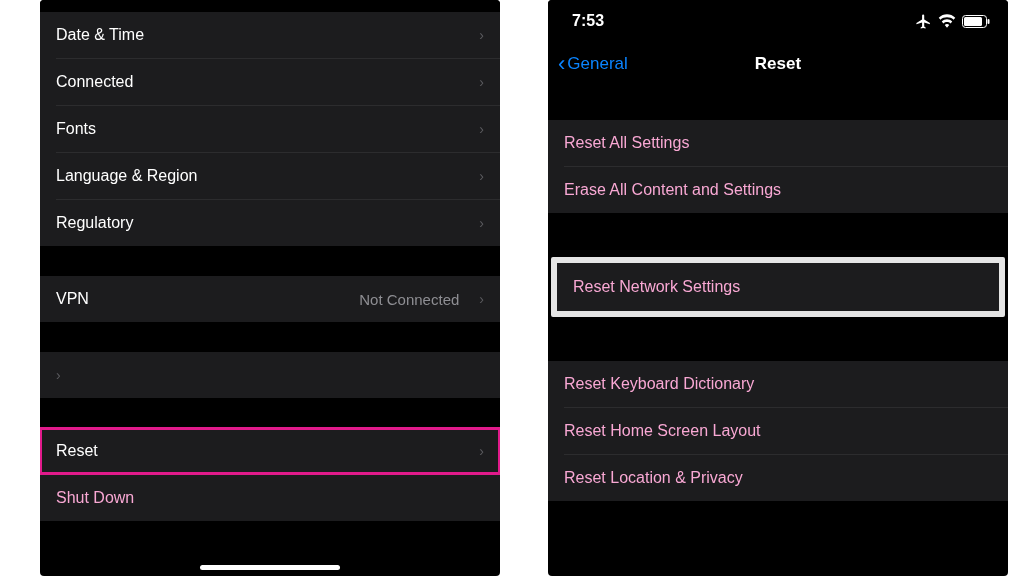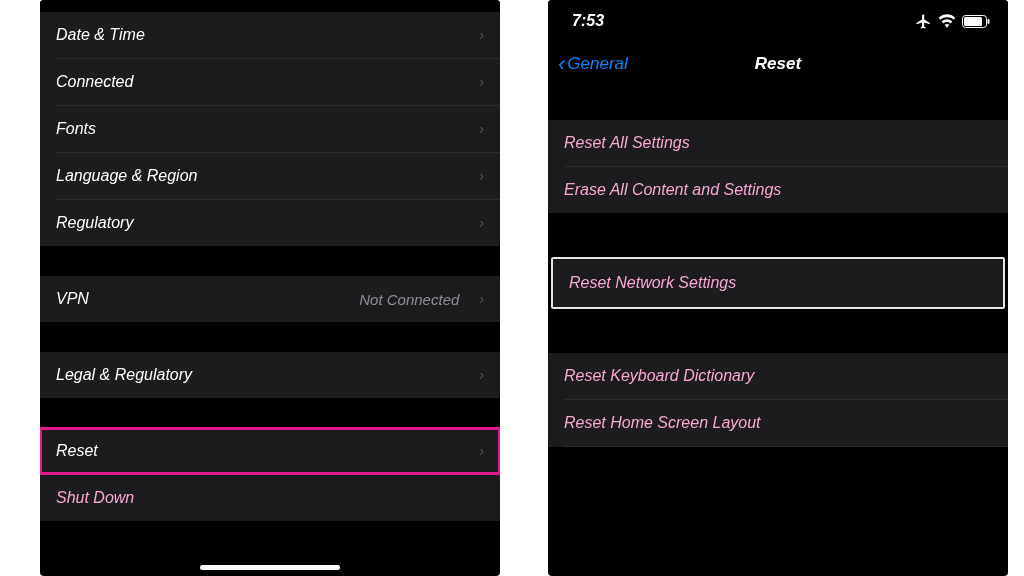--- a/index.html
+++ b/index.html
@@ -8,21 +8,20 @@
     height: 576px;
     background: #ffffff;
     font-family: -apple-system, "Helvetica Neue", Arial, sans-serif;
     overflow: hidden;
   }
   .stage {
     position: relative;
     width: 1024px;
     height: 440px;
     background: #ffffff;
-    font-style: italic;
   }
   .phone {
     position: absolute;
     top: 0;
     width: 460px;
     height: 576px;
     background: #000000;
     border-radius: 4px;
     overflow: hidden;
     color: #ffffff;
@@ -127,21 +126,21 @@
     left: 0; right: 0;
     text-align: center;
     font-size: 17px;
     font-weight: 600;
     color: #ffffff;
     pointer-events: none;
   }
 
   
   .highlight-wrap {
-    border: 2px solid #e5e5e5;
+    border: 6px solid #e5e5e5;
     border-radius: 2px;
     background: #1c1c1e;
     margin: 0 3px;
   }
   .highlight-wrap .row { height: 48px; }
 
   svg { display:block; }
 </style>
 </head>
 <body>
@@ -184,21 +183,20 @@
         <span class="label">VPN</span>
         <span class="value">Not Connected</span>
         <span class="chev">›</span>
       </div>
     </div>
 
     <div class="gap"></div>
 
     <div class="group">
       <div class="row">
-        <span class="label">Legal &amp; Regulatory</span>
         <span class="chev">›</span>
       </div>
     </div>
 
     <div class="gap"></div>
 
     <div class="group">
       <div class="row highlight-box">
         <span class="label">Reset</span>
         <span class="chev">›</span>
@@ -269,17 +267,20 @@
 
     <div class="group">
       <div class="row blue">
         <span class="label">Reset Keyboard Dictionary</span>
       </div>
       <div class="sep"></div>
       <div class="row blue">
         <span class="label">Reset Home Screen Layout</span>
       </div>
       <div class="sep"></div>
+      <div class="row blue">
+        <span class="label">Reset Location &amp; Privacy</span>
+      </div>
     </div>
 
   </div>
 
 </div>
 
 </body></html>

